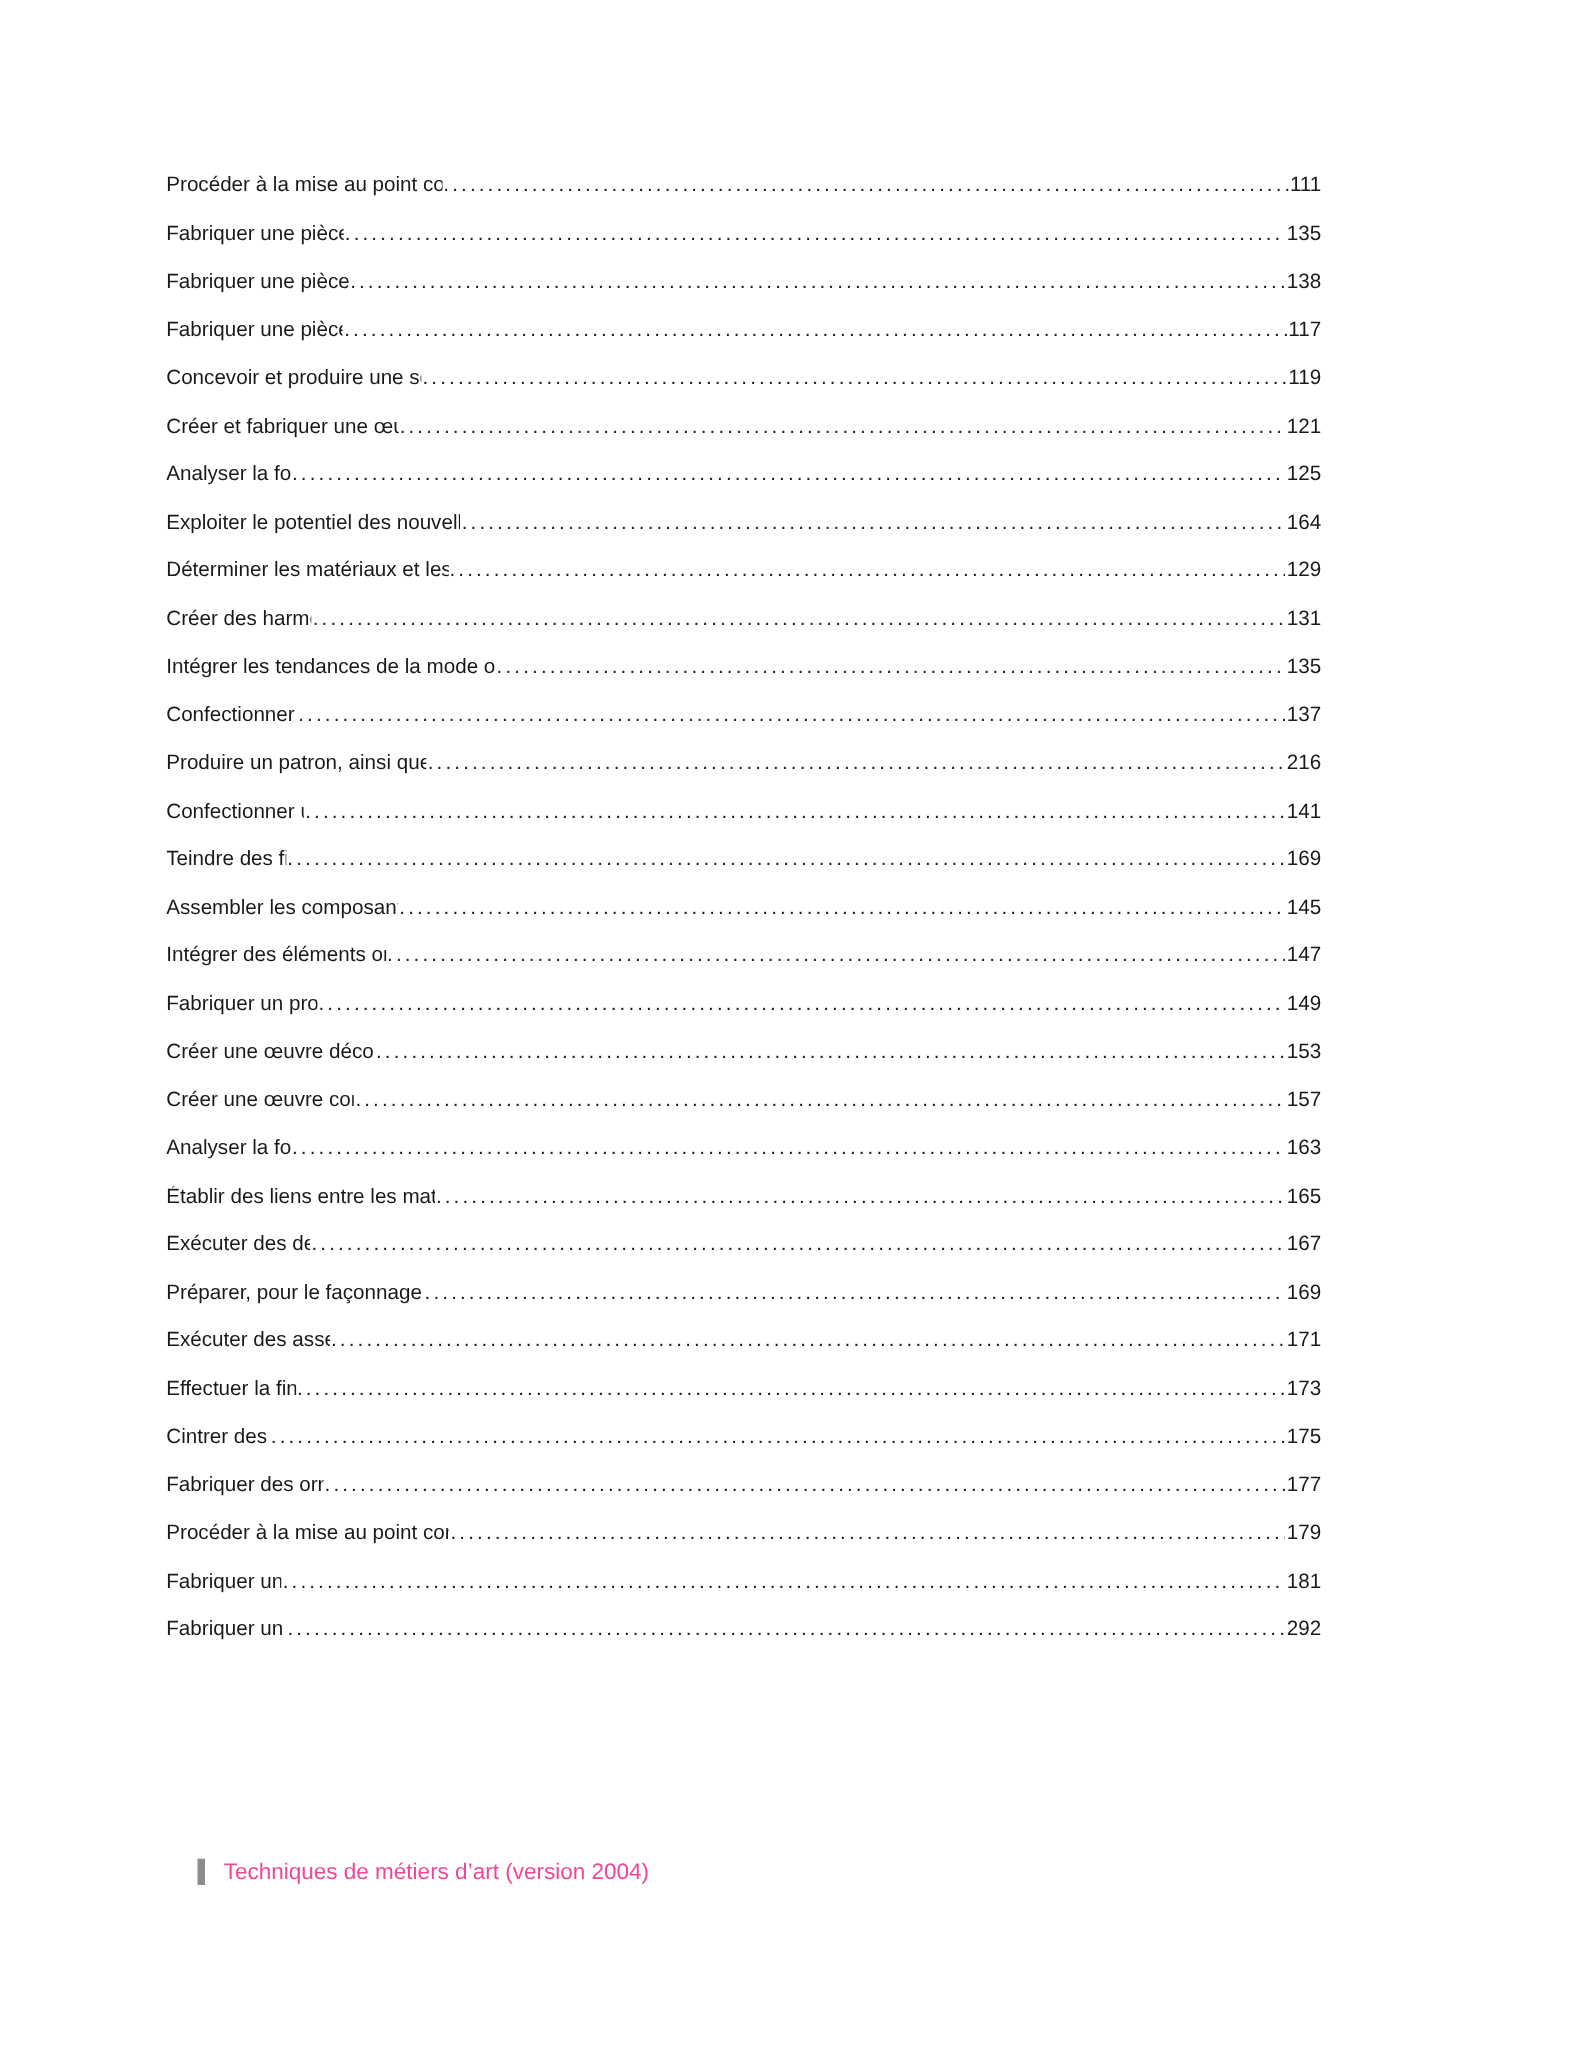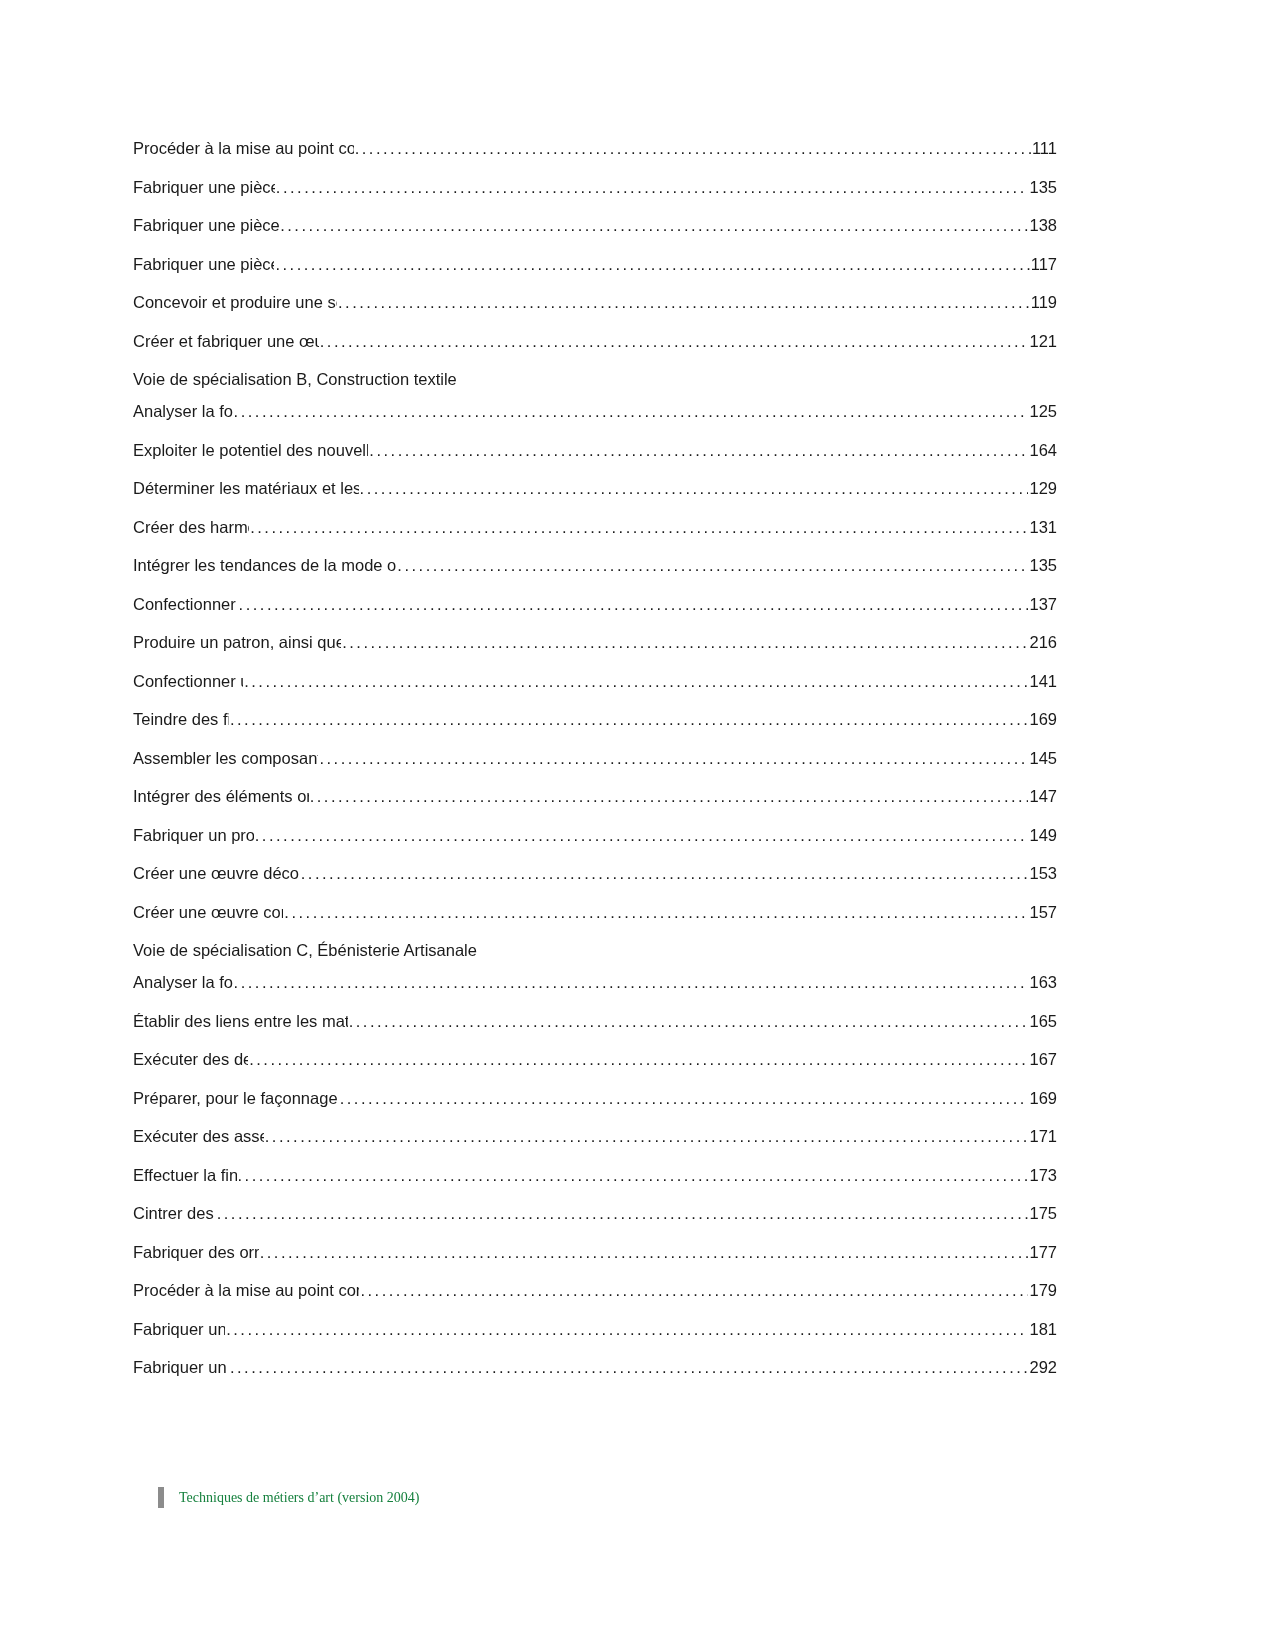--- a/index.html
+++ b/index.html
@@ -66,25 +66,24 @@
     align-items: center;
   }
   .footer-bar {
     display: inline-block;
     width: 6px;
     height: 21px;
     background: #8c8c8c;
   }
   .footer-text {
     margin-left: 15px;
-    font-size: 14px;
+    font-size: 18px;
     line-height: 21px;
-    color: #15803d;
-    white-space: nowrap;
-    font-family: Liberation Serif, serif;
+    color: #ec4899;
+    white-space: nowrap;
   }
 </style>
 </head>
 <body>
 
 <div class="page">
   <main class="toc" id="toc">
       <section class="toc-group">
         <div class="toc-row">
           <span class="toc-title">Procéder à la mise au point conceptuelle et technique de produits céramiques.</span>
@@ -111,21 +110,20 @@
           <span class="toc-dots"></span>
           <span class="toc-page">119</span>
         </div>
         <div class="toc-row">
           <span class="toc-title">Créer et fabriquer une œuvre céramique originale et complexe.</span>
           <span class="toc-dots"></span>
           <span class="toc-page">121</span>
         </div>
       </section>
       <section class="toc-group">
-        <div class="toc-heading">Voie de spécialisation B, Construction textile</div>
         <div class="toc-row">
           <span class="toc-title">Analyser la fonction de travail.</span>
           <span class="toc-dots"></span>
           <span class="toc-page">125</span>
         </div>
         <div class="toc-row">
           <span class="toc-title">Exploiter le potentiel des nouvelles technologies informatiques en Construction textile.</span>
           <span class="toc-dots"></span>
           <span class="toc-page">164</span>
         </div>
@@ -184,21 +182,20 @@
           <span class="toc-dots"></span>
           <span class="toc-page">153</span>
         </div>
         <div class="toc-row">
           <span class="toc-title">Créer une œuvre complexe en vue de la vendre.</span>
           <span class="toc-dots"></span>
           <span class="toc-page">157</span>
         </div>
       </section>
       <section class="toc-group">
-        <div class="toc-heading">Voie de spécialisation C, Ébénisterie Artisanale</div>
         <div class="toc-row">
           <span class="toc-title">Analyser la fonction de travail.</span>
           <span class="toc-dots"></span>
           <span class="toc-page">163</span>
         </div>
         <div class="toc-row">
           <span class="toc-title">Établir des liens entre les matériaux ligneux et leur utilisation en ébénisterie.</span>
           <span class="toc-dots"></span>
           <span class="toc-page">165</span>
         </div>

